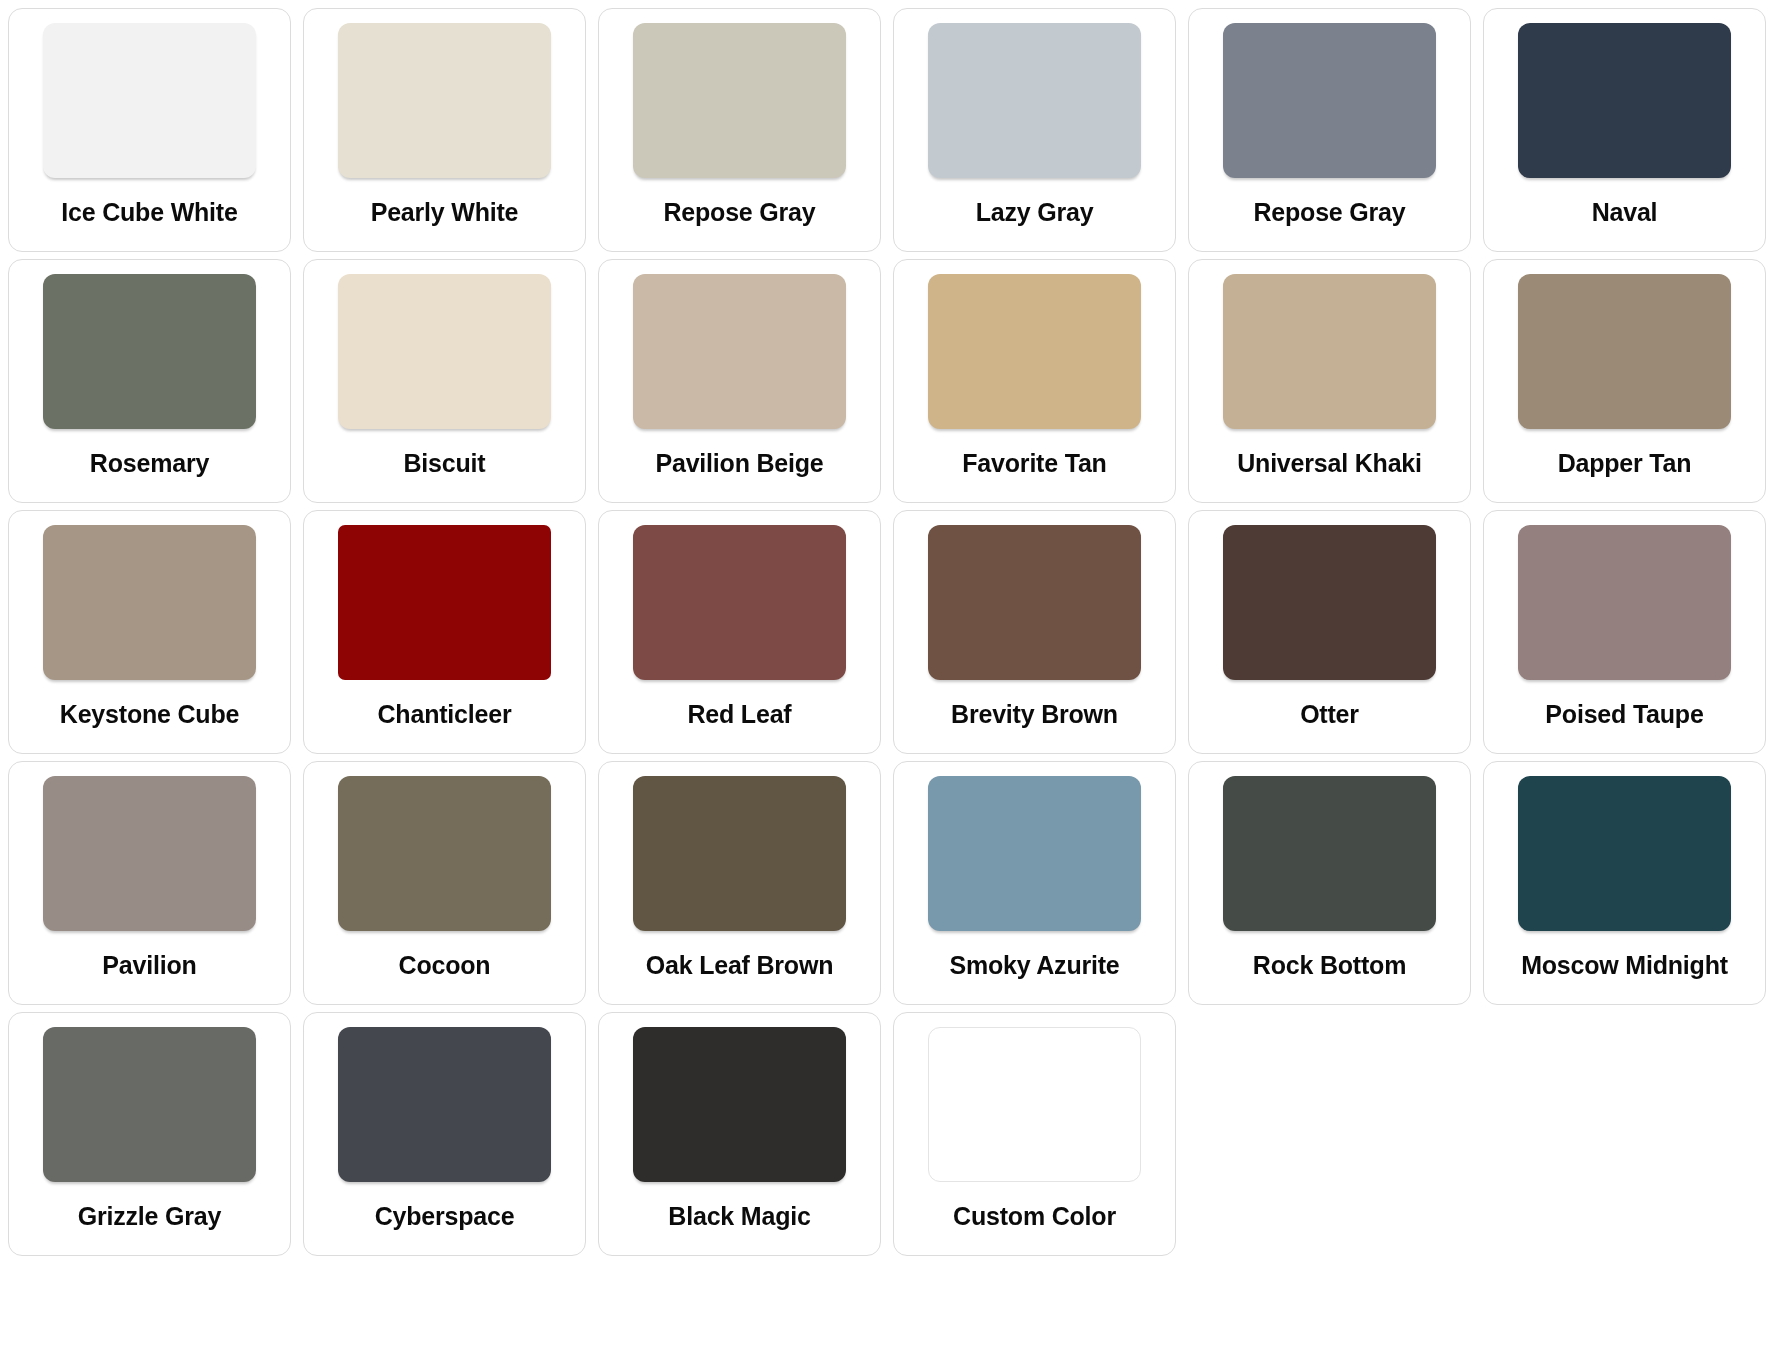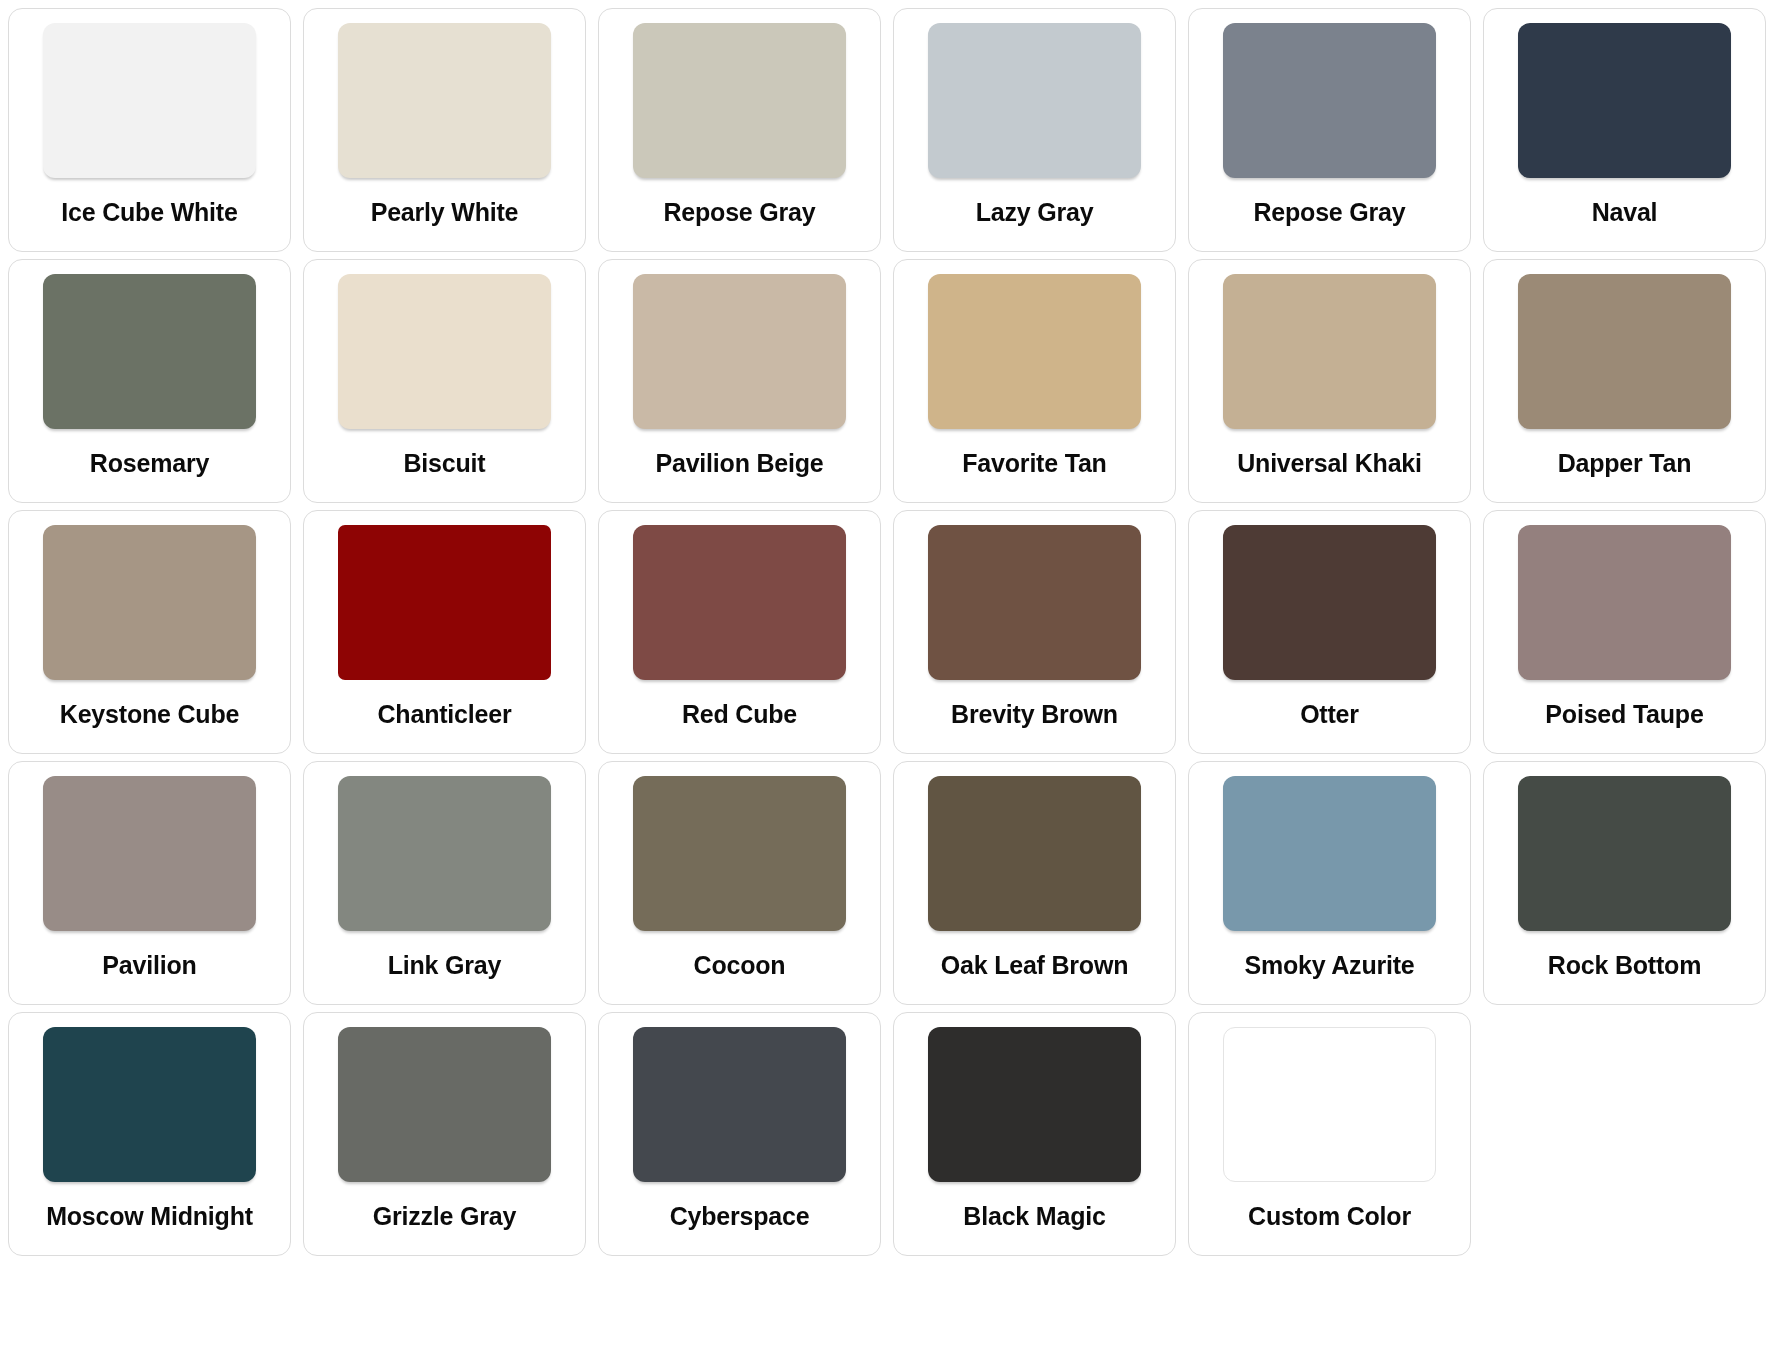--- a/index.html
+++ b/index.html
@@ -165,21 +165,21 @@
     <div class="swatch-card is-selected">
       <div class="swatch-chip-wrap">
         <div class="swatch-chip" style="background: rgb(142, 4, 4);"></div>
       </div>
       <div class="swatch-label">Chanticleer</div>
     </div>
     <div class="swatch-card">
       <div class="swatch-chip-wrap">
         <div class="swatch-chip" style="background: rgb(126, 74, 69);"></div>
       </div>
-      <div class="swatch-label">Red Cube</div>
+      <div class="swatch-label">Red Leaf</div>
     </div>
     <div class="swatch-card">
       <div class="swatch-chip-wrap">
         <div class="swatch-chip" style="background: rgb(111, 82, 67);"></div>
       </div>
       <div class="swatch-label">Brevity Brown</div>
     </div>
     <div class="swatch-card">
       <div class="swatch-chip-wrap">
         <div class="swatch-chip" style="background: rgb(78, 59, 53);"></div>
@@ -193,26 +193,20 @@
       <div class="swatch-label">Poised Taupe</div>
     </div>
     <div class="swatch-card">
       <div class="swatch-chip-wrap">
         <div class="swatch-chip" style="background: rgb(152, 140, 135);"></div>
       </div>
       <div class="swatch-label">Pavilion</div>
     </div>
     <div class="swatch-card">
       <div class="swatch-chip-wrap">
-        <div class="swatch-chip" style="background: rgb(131, 135, 128);"></div>
-      </div>
-      <div class="swatch-label">Link Gray</div>
-    </div>
-    <div class="swatch-card">
-      <div class="swatch-chip-wrap">
         <div class="swatch-chip" style="background: rgb(117, 108, 89);"></div>
       </div>
       <div class="swatch-label">Cocoon</div>
     </div>
     <div class="swatch-card">
       <div class="swatch-chip-wrap">
         <div class="swatch-chip" style="background: rgb(97, 85, 67);"></div>
       </div>
       <div class="swatch-label">Oak Leaf Brown</div>
     </div>

